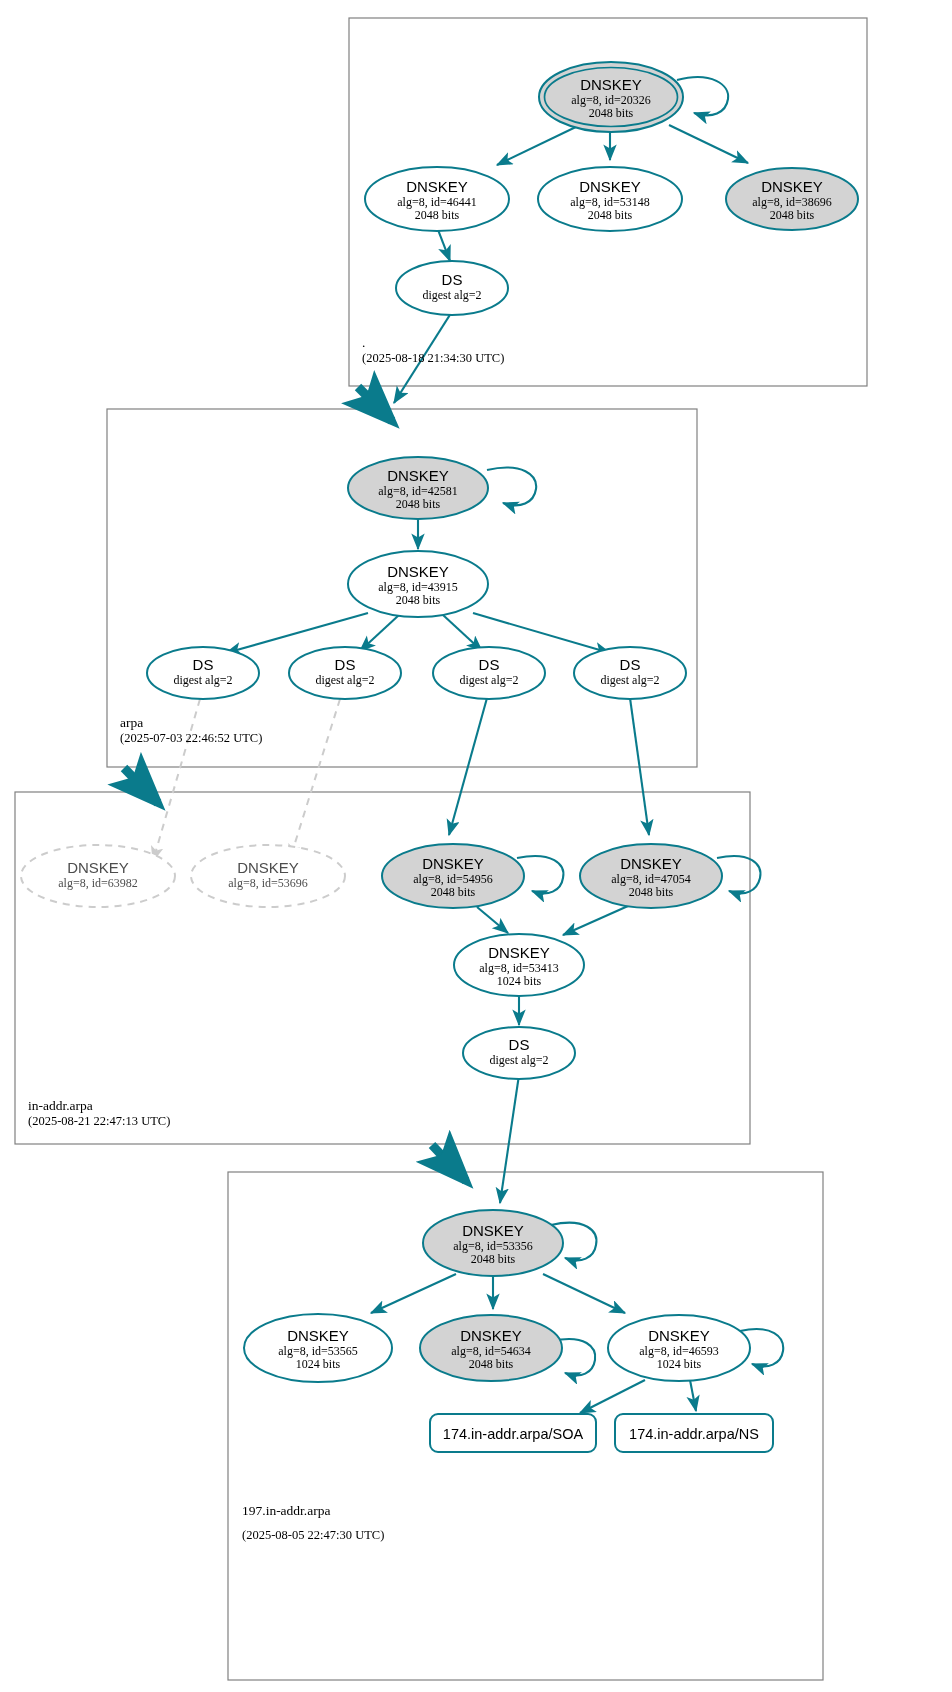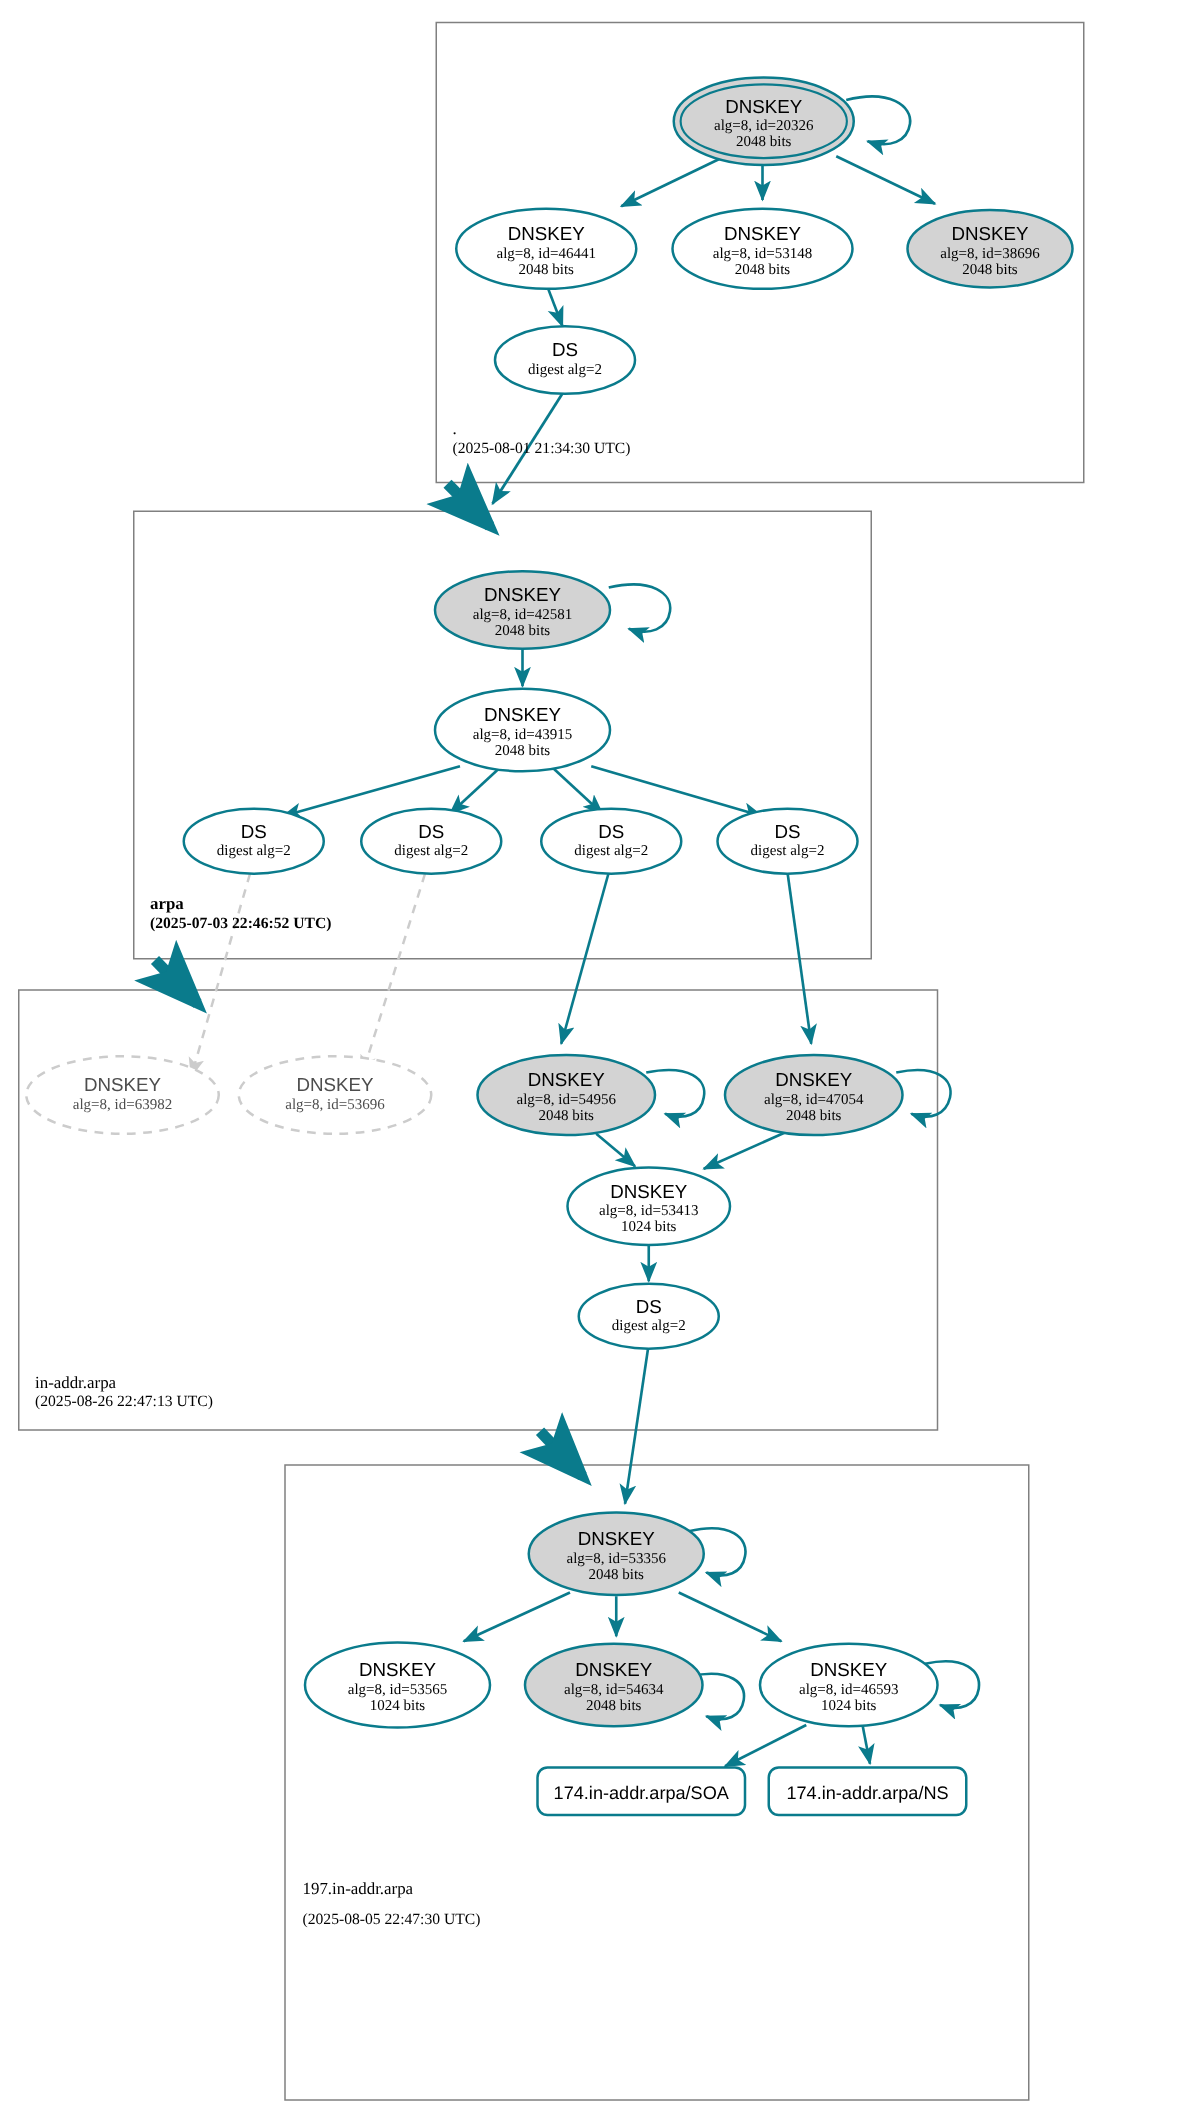--- a/index.html
+++ b/index.html
@@ -238,31 +238,31 @@
     </g>
 
     <g>
       <rect x="615" y="1411" width="158" height="38" rx="8" ry="8" fill="#ffffff" stroke="#0a7b8c" stroke-width="2"></rect>
       <text class="rrtext" x="694" y="1436">174.in-addr.arpa/NS</text>
     </g>
   </svg>
 
   <div class="zone-label" style="left:362px;top:332px;">
     <div class="zone-name">.</div>
-    <div class="zone-time">(2025-08-01 21:34:30 UTC)</div>
-  </div>
-
-  <div class="zone-label" style="left:120px;top:712px;font-weight:bold;">
+    <div class="zone-time">(2025-08-18 21:34:30 UTC)</div>
+  </div>
+
+  <div class="zone-label" style="left:120px;top:712px;">
     <div class="zone-name">arpa</div>
     <div class="zone-time">(2025-07-03 22:46:52 UTC)</div>
   </div>
 
   <div class="zone-label" style="left:28px;top:1095px;">
     <div class="zone-name">in-addr.arpa</div>
-    <div class="zone-time">(2025-08-26 22:47:13 UTC)</div>
+    <div class="zone-time">(2025-08-21 22:47:13 UTC)</div>
   </div>
 
   <div class="zone-label" style="left:242px;top:1500px;">
     <div class="zone-name">197.in-addr.arpa</div>
     <div class="zone-time" style="margin-top:9px;">(2025-08-05 22:47:30 UTC)</div>
   </div>
 
 </div>
 
 </body></html>

